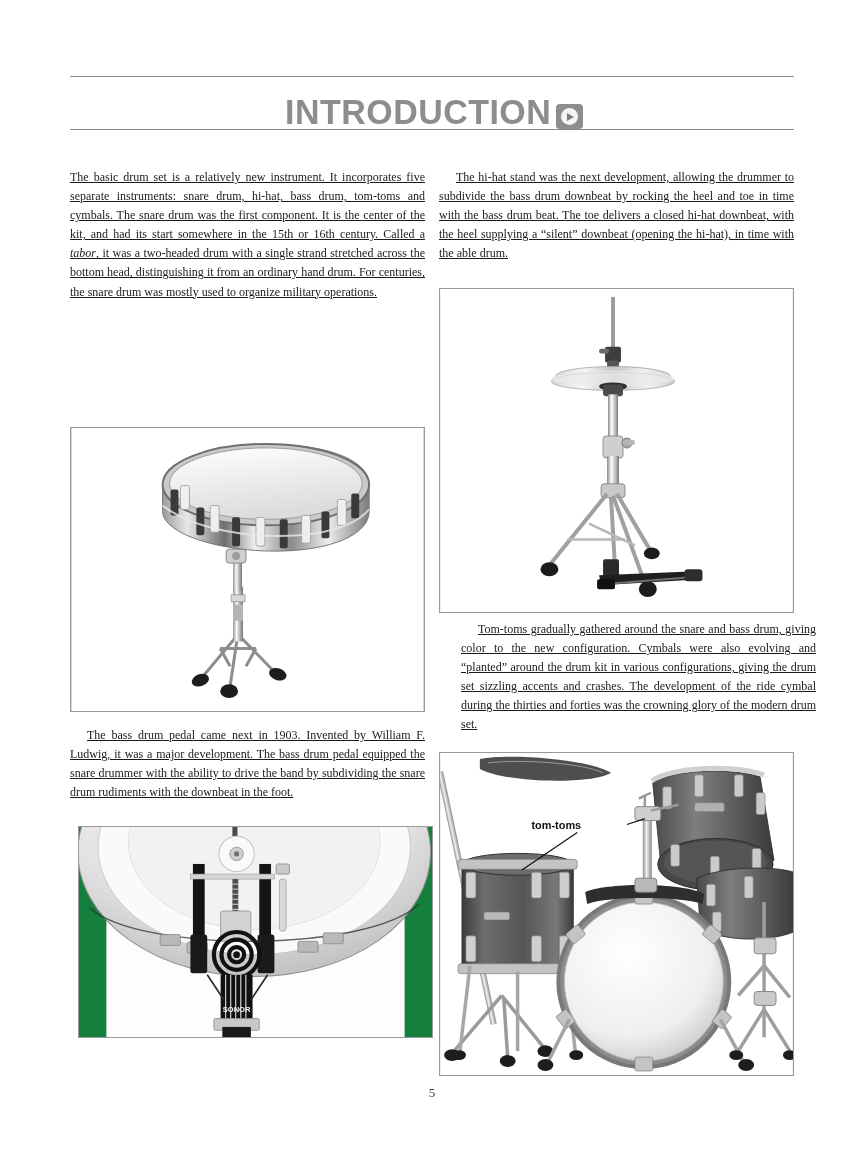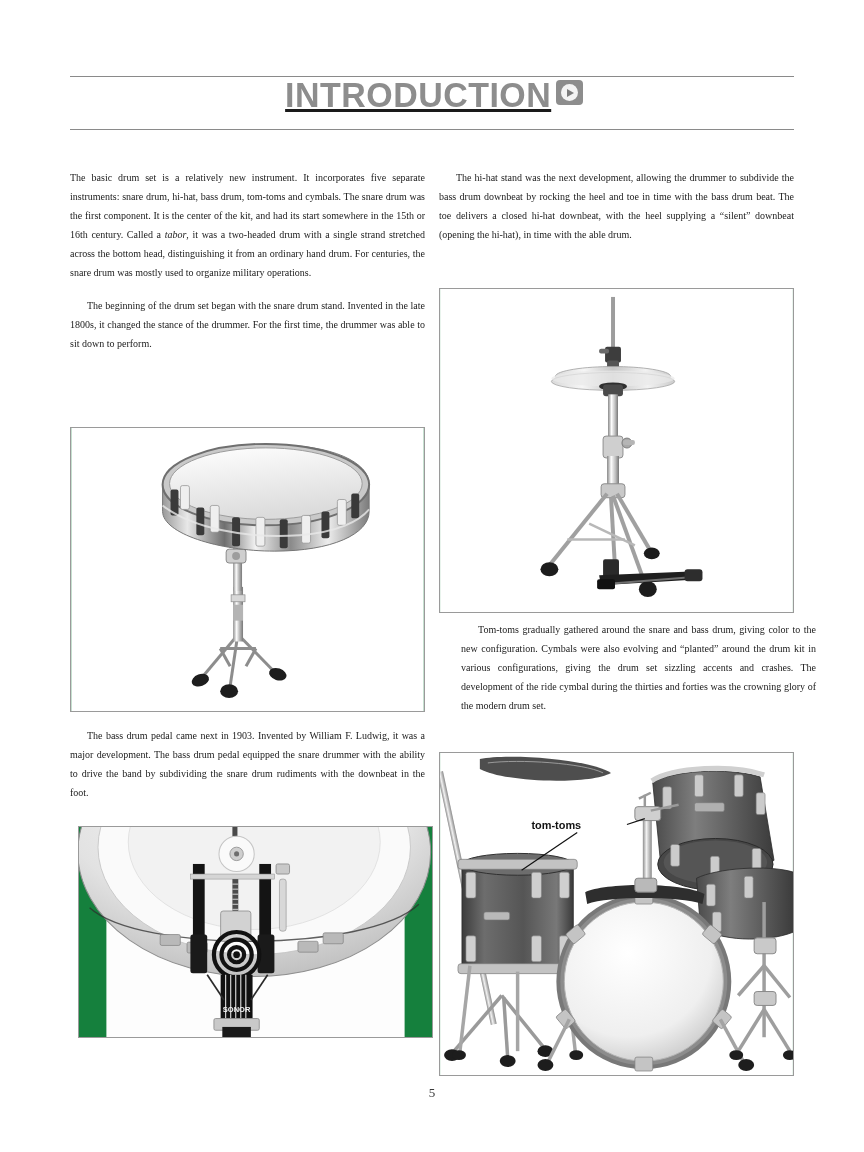--- a/index.html
+++ b/index.html
@@ -32,24 +32,23 @@
   .rule {
     height: 1px;
     background: #8a8a8a;
     width: 100%;
   }
   .rule-top { margin: 0; }
   .rule-bottom { margin: 0; }
   .title-row {
     height: 52px;
     display: flex;
-    align-items: flex-start;
+    align-items: flex-end;
     justify-content: center;
     gap: 1px;
-    text-decoration: underline;
   }
   .page-title {
     font-family: "Liberation Sans", "DejaVu Sans", sans-serif;
     font-weight: bold;
     font-size: 35px;
     letter-spacing: 0.5px;
     color: #8d8d8d;
     line-height: 1;
     transform: scaleX(0.97);
     transform-origin: center;
@@ -84,25 +83,26 @@
   
   .col {
     position: absolute;
     width: 355px;
   }
   .col-left  { left: 70px;  top: 168px; }
   .col-right { left: 439px; top: 168px; }
 
   p.body {
     margin: 0 0 13px 0;
-    font-size: 10px;
+    font-size: 12px;
     line-height: 19.1px;
     text-align: justify;
     text-indent: 0;
     hyphens: none;
+    text-decoration: underline;
   }
   p.body.indent { text-indent: 17px; }
   p.body i { font-style: italic; }
 
   
   .figure {
     border: 1px solid #9a9a9a;
     background: #15803d;
     position: relative;
     overflow: hidden;
@@ -146,21 +146,20 @@
         <span class="disc">
           <span class="tri"></span>
         </span>
       </span>
     </div>
     <div class="rule rule-bottom"></div>
   </div>
 
   <div class="col col-left">
     <p class="body"><span>The basic drum set is a relatively new instrument. It incorporates five separate instruments: snare drum, hi-hat, bass drum, tom-toms and cymbals. The snare drum was the first component. It is the center of the kit, and had its start somewhere in the 15th or 16th century. Called a </span><i>tabor</i><span>, it was a two-headed drum with a single strand stretched across the bottom head, distinguishing it from an ordinary hand drum. For centuries, the snare drum was mostly used to organize military operations.</span></p>
-    <p class="body indent">The beginning of the drum set began with the snare drum stand. Invented in the late 1800s, it changed the stance of the drummer. For the first time, the drummer was able to sit down to perform.</p>
   </div>
 
   <div class="figure fig-snare">
     <svg class="fig-img" viewBox="0 0 355 285" preserveAspectRatio="xMidYMid meet">
       <defs>
         <linearGradient id="chrome" x1="0" y1="0" x2="1" y2="0">
           <stop offset="0" stop-color="#9a9a9a"></stop>
             <stop offset="0.12" stop-color="#e8e8e8"></stop>
           <stop offset="0.3" stop-color="#6f6f6f"></stop>
             <stop offset="0.45" stop-color="#f2f2f2"></stop>

